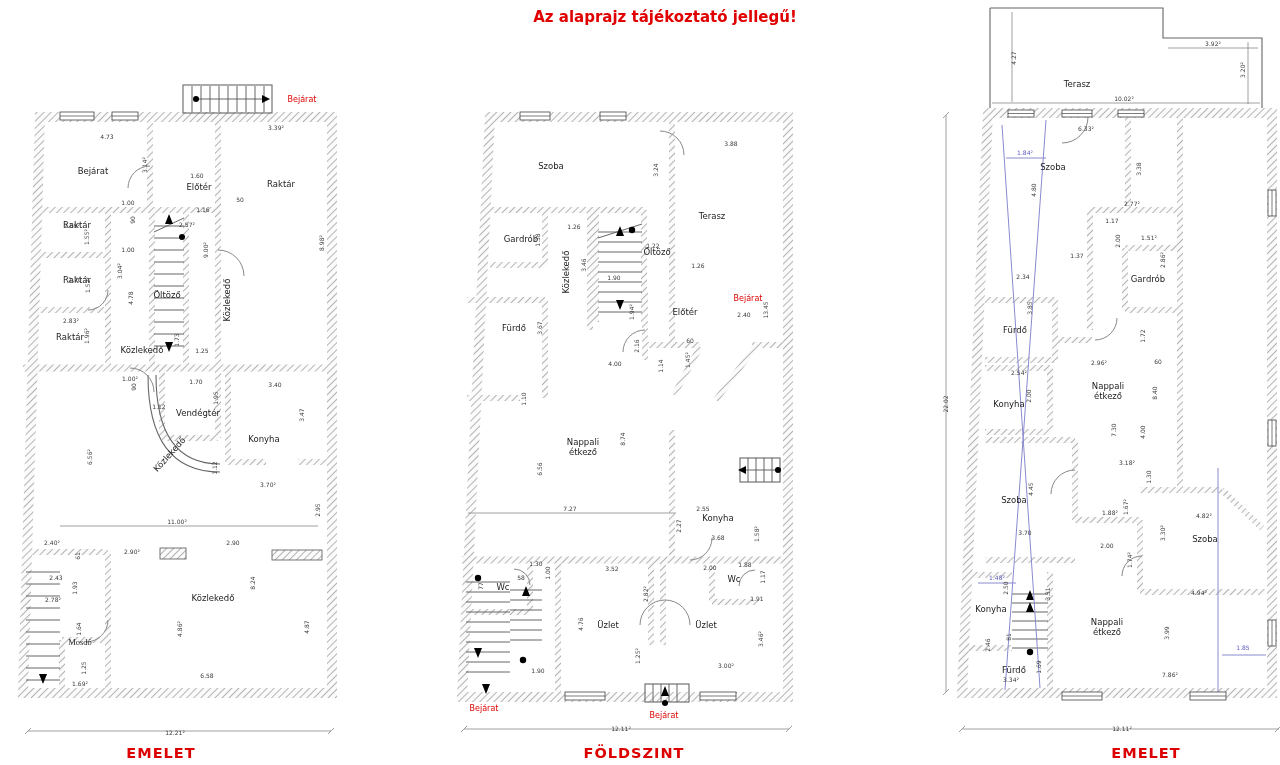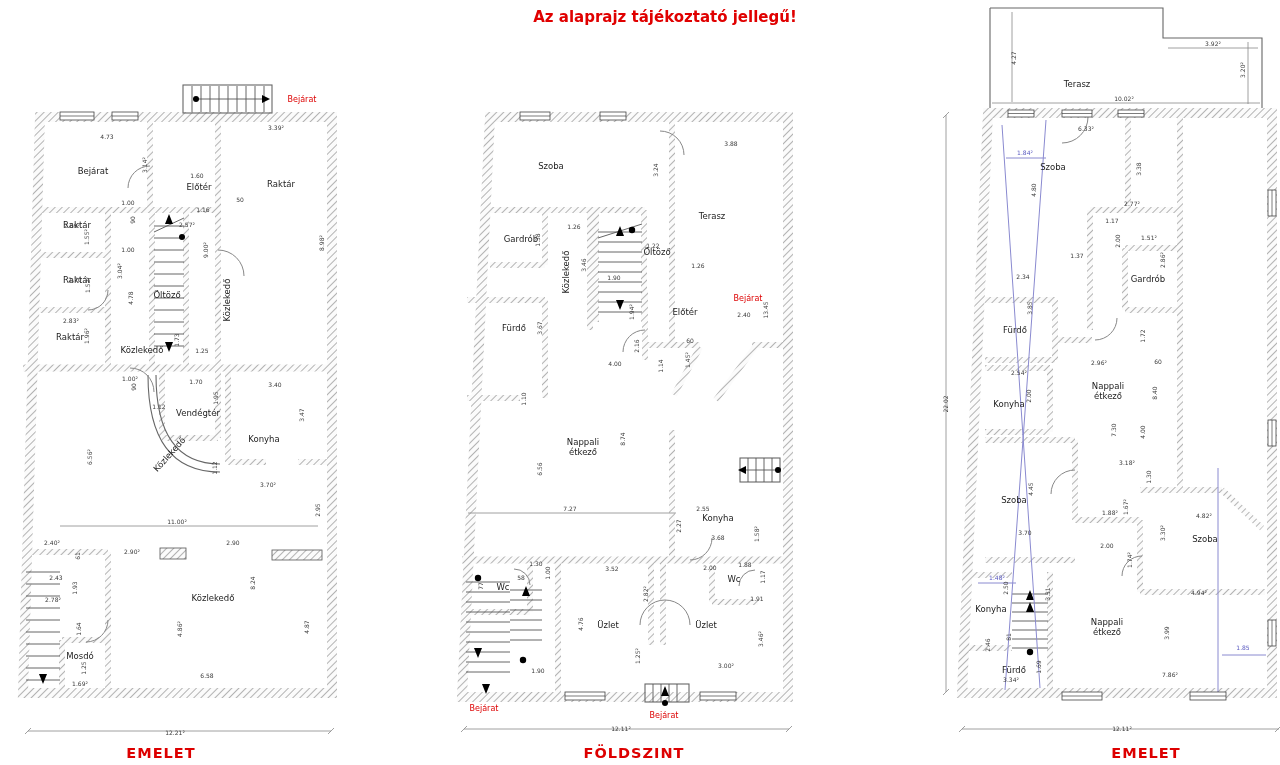--- a/index.html
+++ b/index.html
@@ -265,21 +265,21 @@
       <div class="lbl lbl-room" style="left: 77px; top: 226px;">Raktár</div>
       <div class="lbl lbl-room" style="left: 77px; top: 281px;">Raktár</div>
       <div class="lbl lbl-room" style="left: 70px; top: 338px;">Raktár</div>
       <div class="lbl lbl-room" style="left: 167px; top: 296px;">Öltöző</div>
       <div class="lbl lbl-room" style="left: 228px; top: 300px; transform: translate(-50%, -50%) rotate(-90deg);">Közlekedő</div>
       <div class="lbl lbl-room" style="left: 142px; top: 351px;">Közlekedő</div>
       <div class="lbl lbl-room" style="left: 198px; top: 414px;">Vendégtér</div>
       <div class="lbl lbl-room" style="left: 264px; top: 440px;">Konyha</div>
       <div class="lbl lbl-room" style="left: 170px; top: 455px; transform: translate(-50%, -50%) rotate(-48deg);">Közlekedő</div>
       <div class="lbl lbl-room" style="left: 213px; top: 599px;">Közlekedő</div>
-      <div class="lbl lbl-room" style="left: 80px; top: 657px;">Mosdó</div>
+      <div class="lbl lbl-room" style="left: 80px; top: 643px; font-family: Liberation Serif, serif;">Mosdó</div>
       <div class="lbl lbl-red" style="left: 302px; top: 100px;">Bejárat</div>
       <div class="lbl lbl-plan" style="left: 161px; top: 753px;">EMELET</div>
       <div class="lbl lbl-dim" style="left: 107px; top: 137px;">4.73</div>
       <div class="lbl lbl-dim" style="left: 276px; top: 128px;">3.39²</div>
       <div class="lbl lbl-dim" style="left: 145px; top: 165px; transform: translate(-50%, -50%) rotate(-90deg);">3.14²</div>
       <div class="lbl lbl-dim" style="left: 197px; top: 176px;">1.60</div>
       <div class="lbl lbl-dim" style="left: 128px; top: 203px;">1.00</div>
       <div class="lbl lbl-dim" style="left: 133px; top: 220px; transform: translate(-50%, -50%) rotate(-90deg);">90</div>
       <div class="lbl lbl-dim" style="left: 203px; top: 210px;">1.16</div>
       <div class="lbl lbl-dim" style="left: 240px; top: 200px;">50</div>

